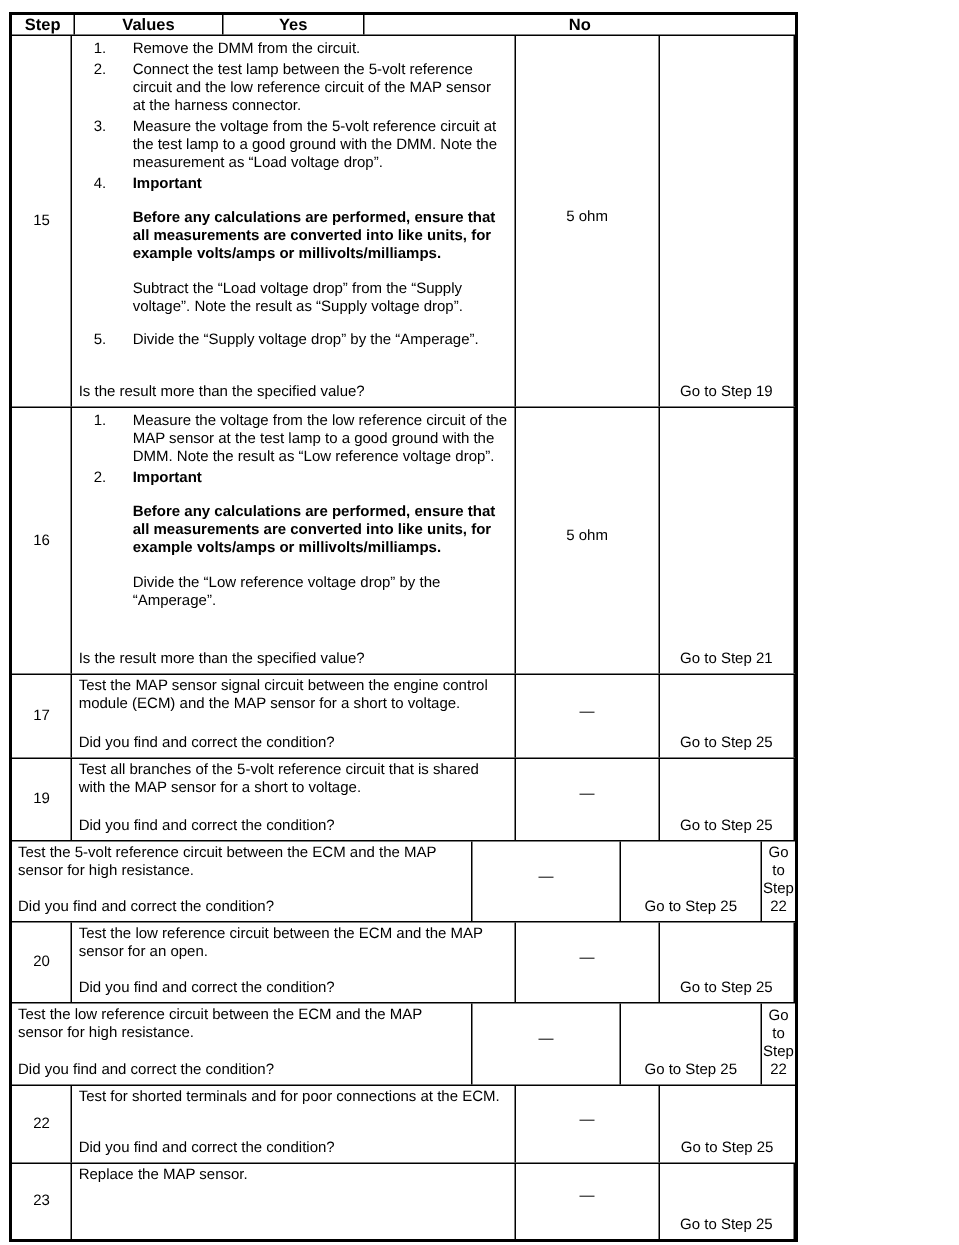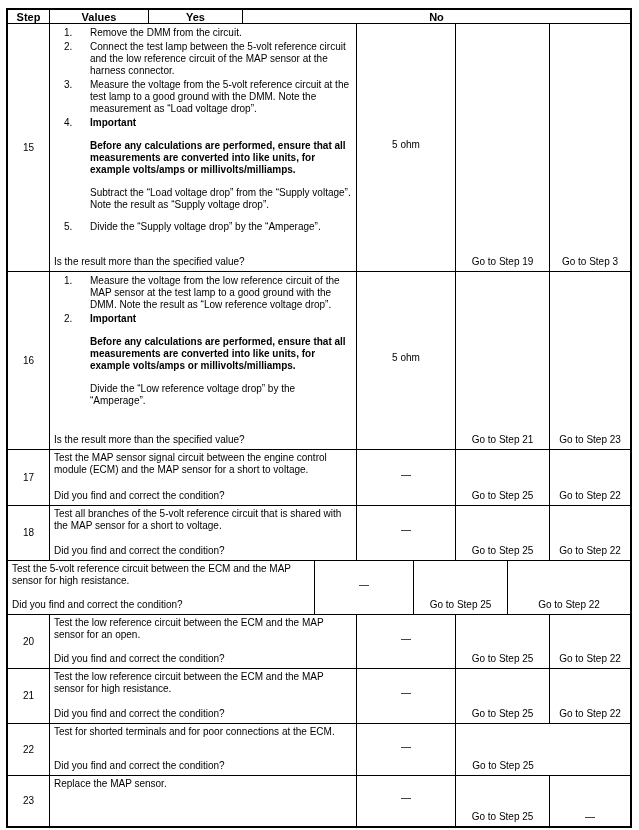--- a/index.html
+++ b/index.html
@@ -4,21 +4,21 @@
 <style>
   * { box-sizing: border-box; }
   html, body { margin: 0; padding: 0; background: #ffffff; }
   body {
     width: 639px; height: 830px;
     font-family: "Liberation Sans", sans-serif;
     font-size: 10px; line-height: 12px; color: #000;
   }
   .tbl {
     margin: 8px 6px 0 6px;
-    width: 626px; height: 820px;
+    width: 526px; height: 820px;
     border: 2px solid #000;
     display: flex; flex-direction: column; justify-content: space-between;
   }
   .row { display: flex; border-bottom: 1px solid #000; width: 100%; }
   .row:last-child { border-bottom: none; flex: 1; }
   .cell { border-right: 1px solid #000; overflow: hidden; }
   .cell:last-child { border-right: none; }
   .c-step   { width: 42px;  display: flex; align-items: center; justify-content: center; }
   .c-action { width: 307px; display: flex; flex-direction: column; padding: 2px 5px 3px 4px; }
   .c-values { width: 99px;  display: flex; align-items: center; justify-content: center; text-align: center; padding-bottom: 6px; }
@@ -107,21 +107,21 @@
     <div class="cell c-action">
       <div class="statement">Test the MAP sensor signal circuit between the engine control module (ECM) and the MAP sensor for a short to voltage.</div>
       <div class="question">Did you find and correct the condition?</div>
     </div>
     <div class="cell c-values">—</div>
     <div class="cell c-yes">Go to Step 25</div>
     <div class="cell c-no">Go to Step 22</div>
   </div>
 
   <div class="row h-r18">
-    <div class="cell c-step">18</div>
+    <div class="cell c-step">19</div>
     <div class="cell c-action">
       <div class="statement">Test all branches of the 5-volt reference circuit that is shared with the MAP sensor for a short to voltage.</div>
       <div class="question">Did you find and correct the condition?</div>
     </div>
     <div class="cell c-values">—</div>
     <div class="cell c-yes">Go to Step 25</div>
     <div class="cell c-no">Go to Step 22</div>
   </div>
 
   <div class="row h-r19">
@@ -139,21 +139,20 @@
     <div class="cell c-action">
       <div class="statement">Test the low reference circuit between the ECM and the MAP sensor for an open.</div>
       <div class="question">Did you find and correct the condition?</div>
     </div>
     <div class="cell c-values">—</div>
     <div class="cell c-yes">Go to Step 25</div>
     <div class="cell c-no">Go to Step 22</div>
   </div>
 
   <div class="row h-r21">
-    <div class="cell c-step">21</div>
     <div class="cell c-action">
       <div class="statement">Test the low reference circuit between the ECM and the MAP sensor for high resistance.</div>
       <div class="question">Did you find and correct the condition?</div>
     </div>
     <div class="cell c-values">—</div>
     <div class="cell c-yes">Go to Step 25</div>
     <div class="cell c-no">Go to Step 22</div>
   </div>
 
   <div class="row h-r22">

